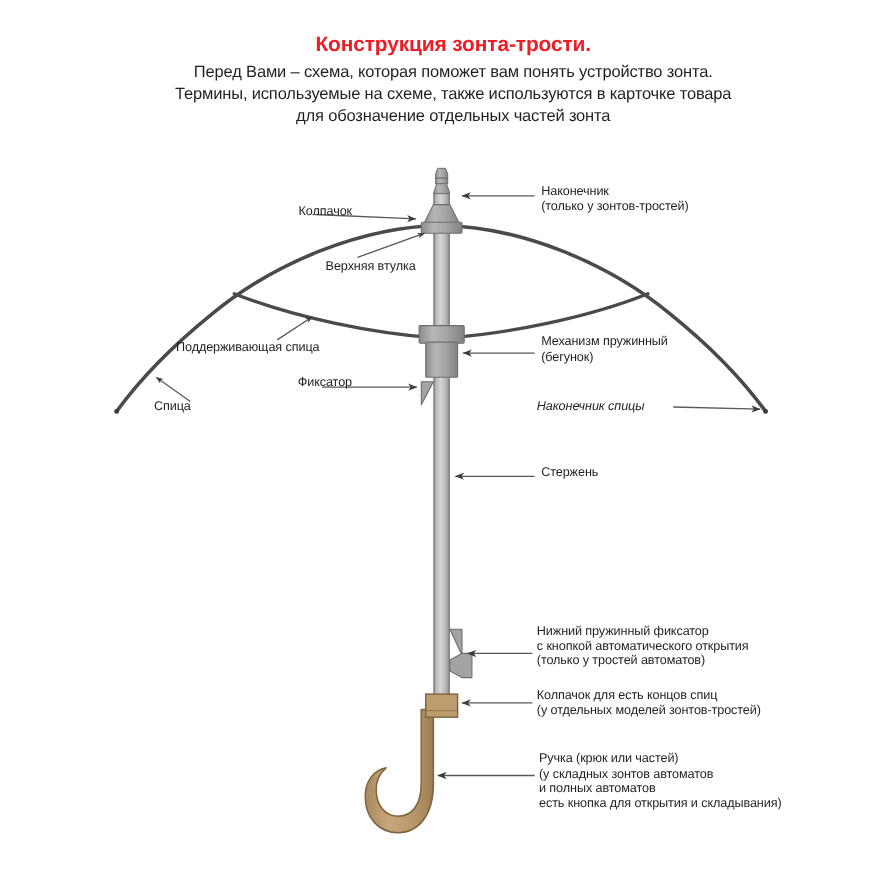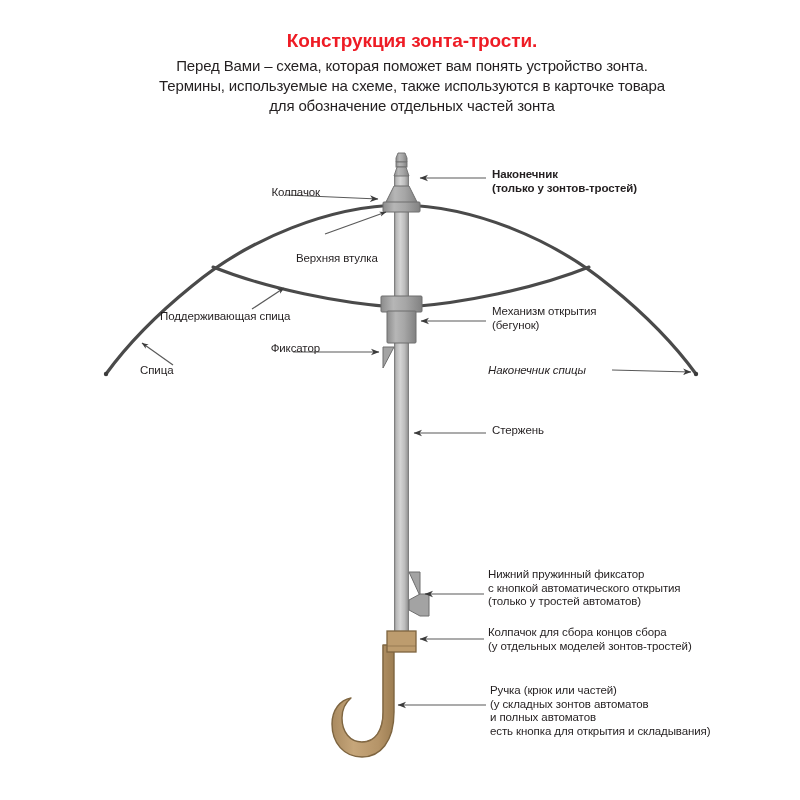--- a/index.html
+++ b/index.html
@@ -64,23 +64,23 @@
     font-size: 11.5px;
     line-height: 13.5px;
     color: #231f20;
     white-space: nowrap;
     letter-spacing: -0.1px;
   }
   .lbl.r { text-align: left; }
   .lbl.l { text-align: right; }
   .lbl div { white-space: nowrap; }
 
-  #lbl-nakonechnik   { left: 492px; top: 168px; font-weight: bold; }
+  #lbl-nakonechnik   { left: 492px; top: 168px; }
   #lbl-kolpachok     { left: 160px; top: 186px; width: 160px; text-align: right; }
-  #lbl-verh-vtulka   { left: 296px; top: 236px; margin-top: 16px; }
+  #lbl-verh-vtulka   { left: 296px; top: 236px; }
   #lbl-podderzh      { left: 160px; top: 310px; }
   #lbl-spica         { left: 140px; top: 364px; }
   #lbl-fiksator      { left: 170px; top: 342px; width: 150px; }
   #lbl-mehanizm      { left: 492px; top: 305px; }
   #lbl-nakon-spicy   { left: 488px; top: 364px; font-style: italic; }
   #lbl-sterzhen      { left: 492px; top: 424px; }
   #lbl-nizhniy       { left: 488px; top: 568px; }
   #lbl-kolpachok-sbor{ left: 488px; top: 626px; }
   #lbl-ruchka        { left: 490px; top: 684px; }
 </style>
@@ -250,40 +250,40 @@
 
   <div class="lbl r" id="lbl-spica">
     <div>Спица</div>
   </div>
 
   <div class="lbl l" id="lbl-fiksator">
     <div>Фиксатор</div>
   </div>
 
   <div class="lbl r" id="lbl-mehanizm">
-    <div>Механизм открытия</div>
+    <div>Механизм пружинный</div>
     <div>(бегунок)</div>
   </div>
 
   <div class="lbl r" id="lbl-nakon-spicy">
     <div>Наконечник спицы</div>
   </div>
 
   <div class="lbl r" id="lbl-sterzhen">
     <div>Стержень</div>
   </div>
 
   <div class="lbl r" id="lbl-nizhniy">
     <div>Нижний пружинный фиксатор</div>
     <div>с кнопкой автоматического открытия</div>
     <div>(только у тростей автоматов)</div>
   </div>
 
   <div class="lbl r" id="lbl-kolpachok-sbor">
-    <div>Колпачок для сбора концов сбора</div>
+    <div>Колпачок для есть концов спиц</div>
     <div>(у отдельных моделей зонтов-тростей)</div>
   </div>
 
   <div class="lbl r" id="lbl-ruchka">
     <div>Ручка (крюк или частей)</div>
     <div>(у складных зонтов автоматов</div>
     <div>и полных автоматов</div>
     <div>есть кнопка для открытия и складывания)</div>
   </div>
 

